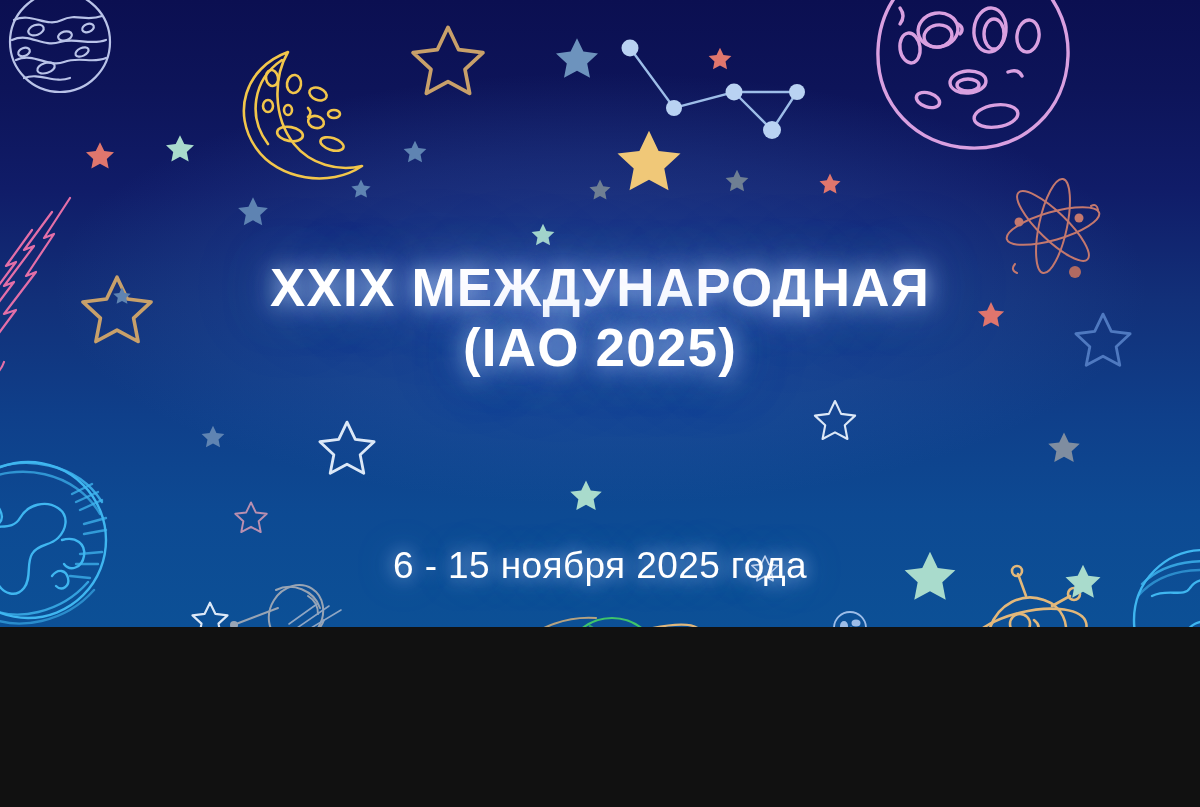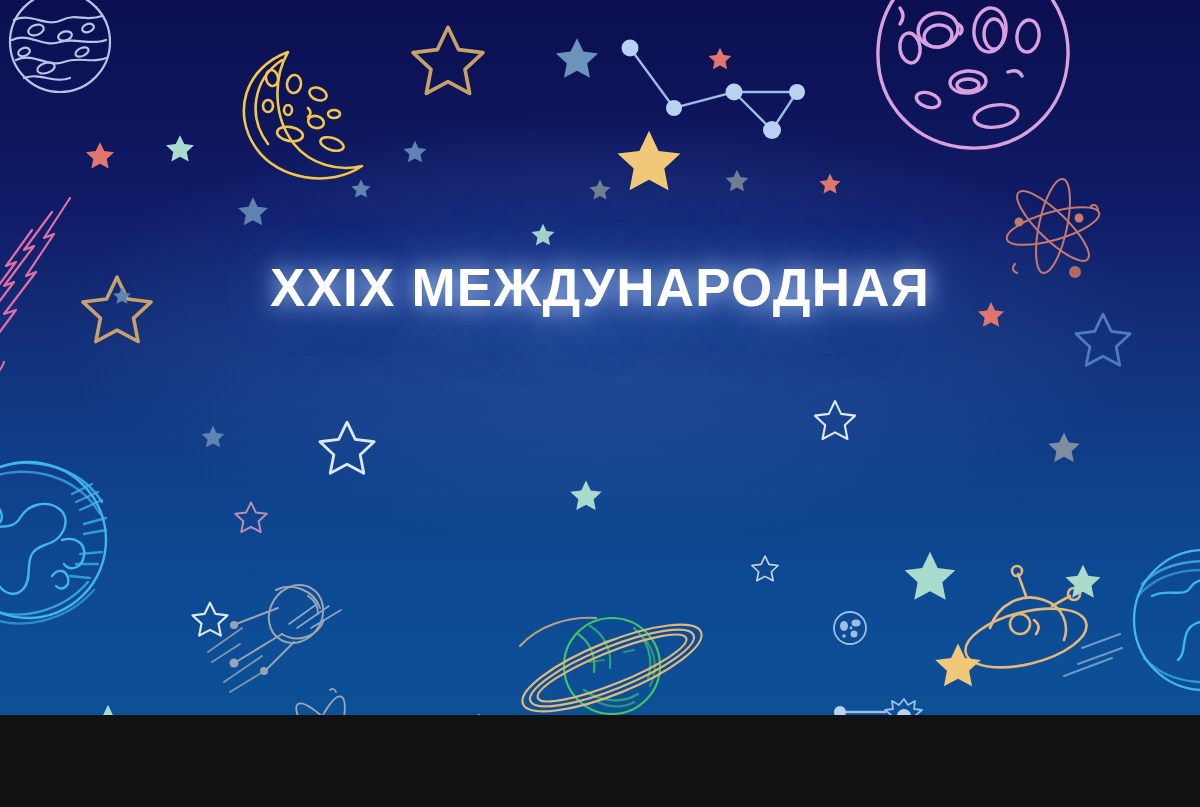--- a/index.html
+++ b/index.html
@@ -1,20 +1,20 @@
 <!DOCTYPE html>
 <html><head>
 <meta charset="utf-8">
 <style>
   html,body{margin:0;padding:0;background:#111;}
   *{box-sizing:border-box;}
 
   #poster{
     position:relative;
-    width:1200px;height:715px;
+    width:1200px;height:627px;
     overflow:hidden;
     font-family:"Liberation Sans", sans-serif;
     background:
       radial-gradient(ellipse 760px 300px at 50% 46%, rgba(60,110,190,0.40) 0%, rgba(60,110,190,0.18) 45%, rgba(60,110,190,0) 72%),
       linear-gradient(180deg,
         #0b0f51 0%,
         #0d1459 14%,
         #101c68 30%,
         #123079 48%,
         #0f3f8a 66%,
@@ -479,17 +479,19 @@
     </div>
   <div class="deco" style="left:218px;top:740px;">
       <svg width="26" height="26" viewBox="0 0 24 24" fill="#5f84b2">
         <path d="M12 1.6l3.2 6.7 7.3.9-5.4 5 1.4 7.2L12 17.9 5.5 21.4l1.4-7.2-5.4-5 7.3-.9z"></path>
       </svg>
     </div>
 
   <div id="textblock">
     <h1 id="title">
       <span class="ln">XXIX МЕЖДУНАРОДНАЯ</span>
+      <span class="ln">(IAO 2025)</span>
     </h1>
   </div>
 
+  <div id="date">6 - 15 ноября 2025 года</div>
 
 </div>
 
 </body></html>

